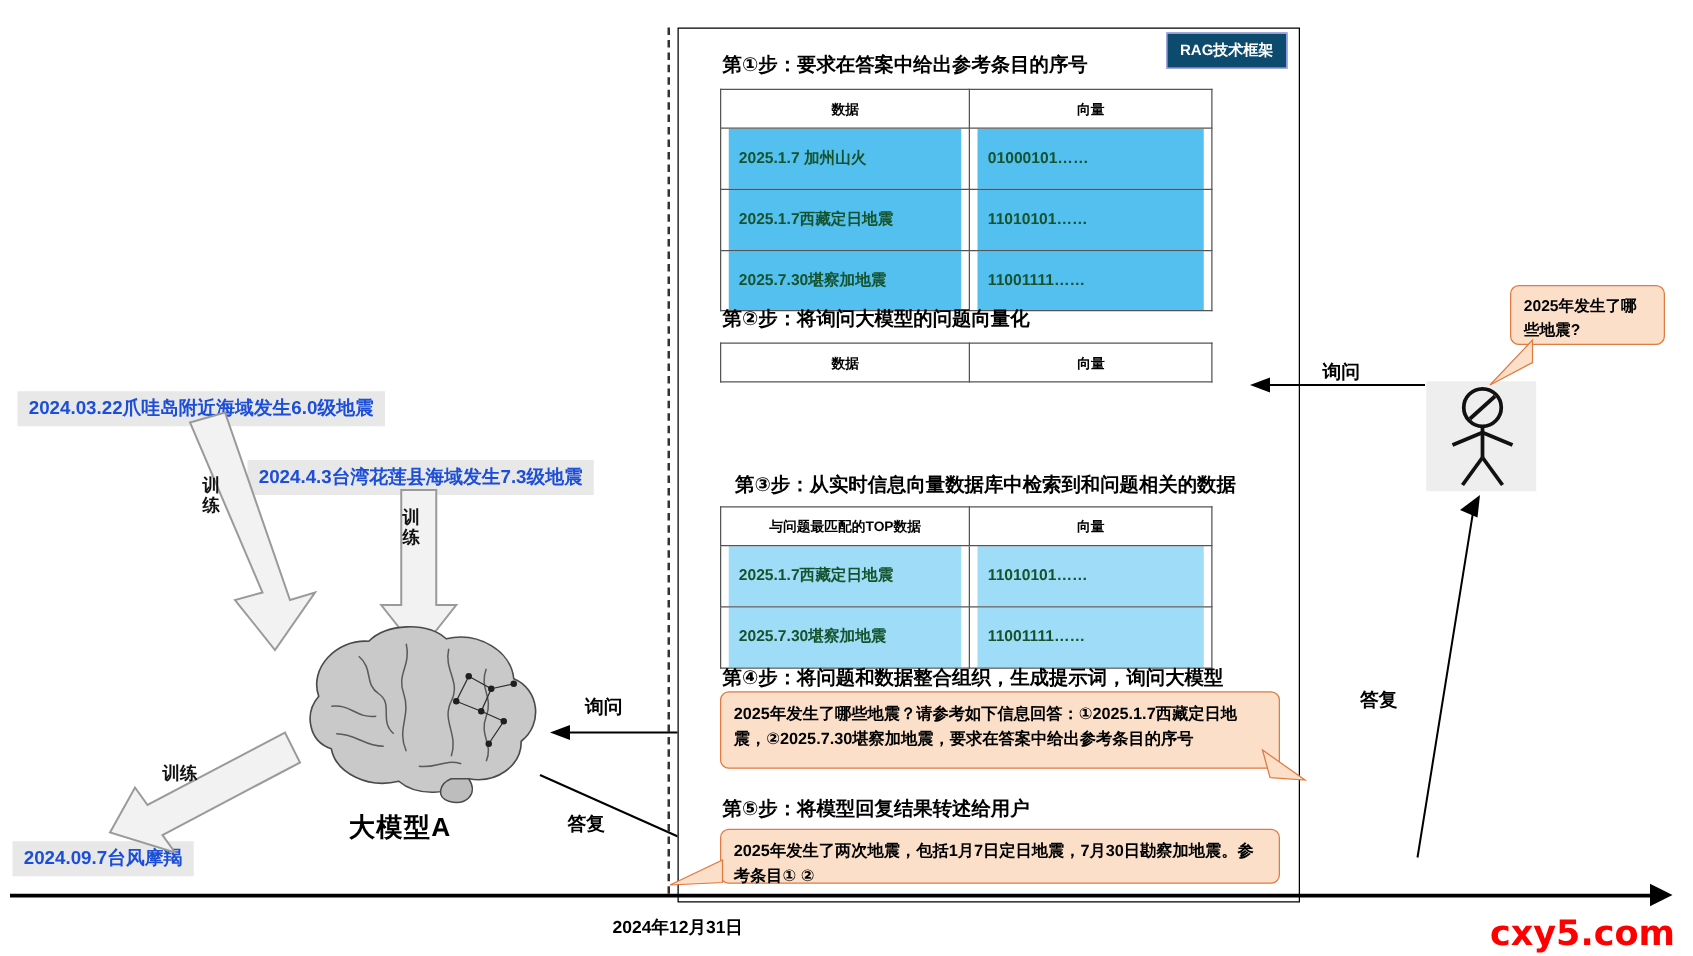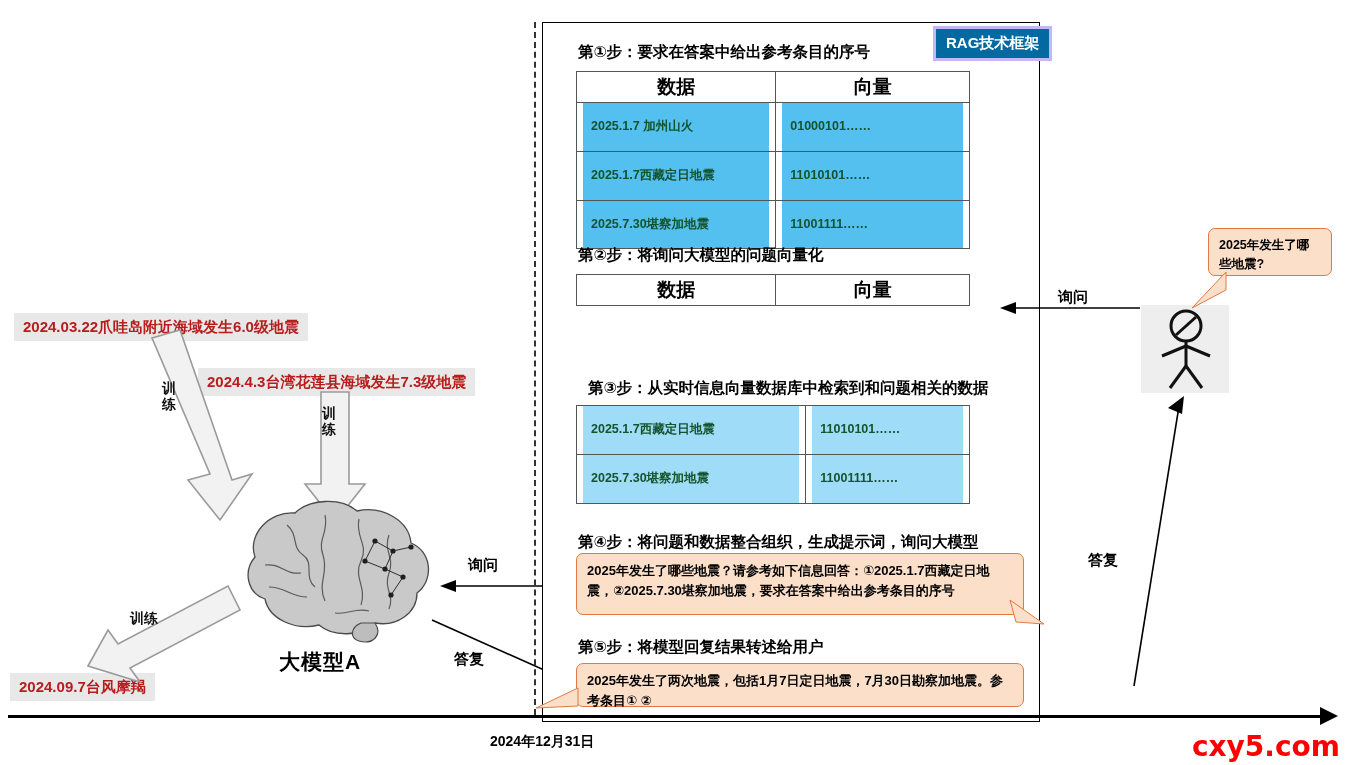--- a/index.html
+++ b/index.html
@@ -8,21 +8,21 @@
     background:#ffffff;
     font-family:"Liberation Sans","DejaVu Sans",sans-serif;
     position:relative;
     overflow:hidden;
     color:#000;
   }
   .abs{position:absolute;}
   
   .event{
     background:#e8e8e8;
-    color:#b91c1c;
+    color:#1d4ed8;
     font-size:15px;
     font-weight:bold;
     padding:5px 9px;
     white-space:nowrap;
     line-height:1.2;
   }
   
   .train-label{
     font-size:14px;
     font-weight:bold;
@@ -34,41 +34,41 @@
   }
   
   #rag-box{
     left:542px;top:22px;width:498px;height:700px;
     border:1px solid #000;
     background:#fff;
     box-sizing:border-box;
   }
   #rag-badge{
     left:933px;top:26px;
-    background:#0369a1;color:#fff;
-    font-size:15px;font-weight:bold;
+    background:#0c4a6e;color:#fff;
+    font-size:12px;font-weight:bold;
     padding:5px 10px;
-    border:3px solid #c4b5fd;
+    border:1px solid #c4b5fd;
   }
   .step-title{
     font-size:15.5px;font-weight:bold;color:#000;white-space:nowrap;
   }
   table.tbl{
     border-collapse:collapse;
     background:#fff;
   }
   table.tbl td,table.tbl th{
     border:1px solid #555;
     text-align:center;
     vertical-align:middle;
     font-size:14px;
     font-weight:bold;
     padding:0;
   }
-  table.tbl th{height:30px;font-size:19px;margin-left:32px;}
+  table.tbl th{height:30px;font-size:11px;margin-left:32px;}
   table.tbl td{height:38px;}
   .cellbox{
     display:inline-block;
     padding:17px 8px;
     font-size:12.5px;
     font-weight:bold;
     color:#14532d;
     line-height:1.1;
   }
   .blue{background:#54c0f0;}
@@ -233,20 +233,24 @@
       <tr>
     <th style="width:200px;">数据</th>
     <th style="width:194px;">向量</th>
   </tr>
 </tbody>
   </table>
 
 <div class="abs step-title" style="left:588px;top:378px;">第③步：从实时信息向量数据库中检索到和问题相关的数据</div>
 <table class="tbl abs" style="left:576px;top:405px;width:394px;">
   <tbody>
+      <tr>
+    <th style="width:200px;">与问题最匹配的TOP数据</th>
+    <th style="width:194px;">向量</th>
+  </tr>
   <tr>
     <td>
           <span class="cellbox lightblue full">2025.1.7西藏定日地震</span>
         </td>
     <td>
           <span class="cellbox lightblue full">11010101……</span>
         </td>
   </tr>
   <tr>
     <td>

